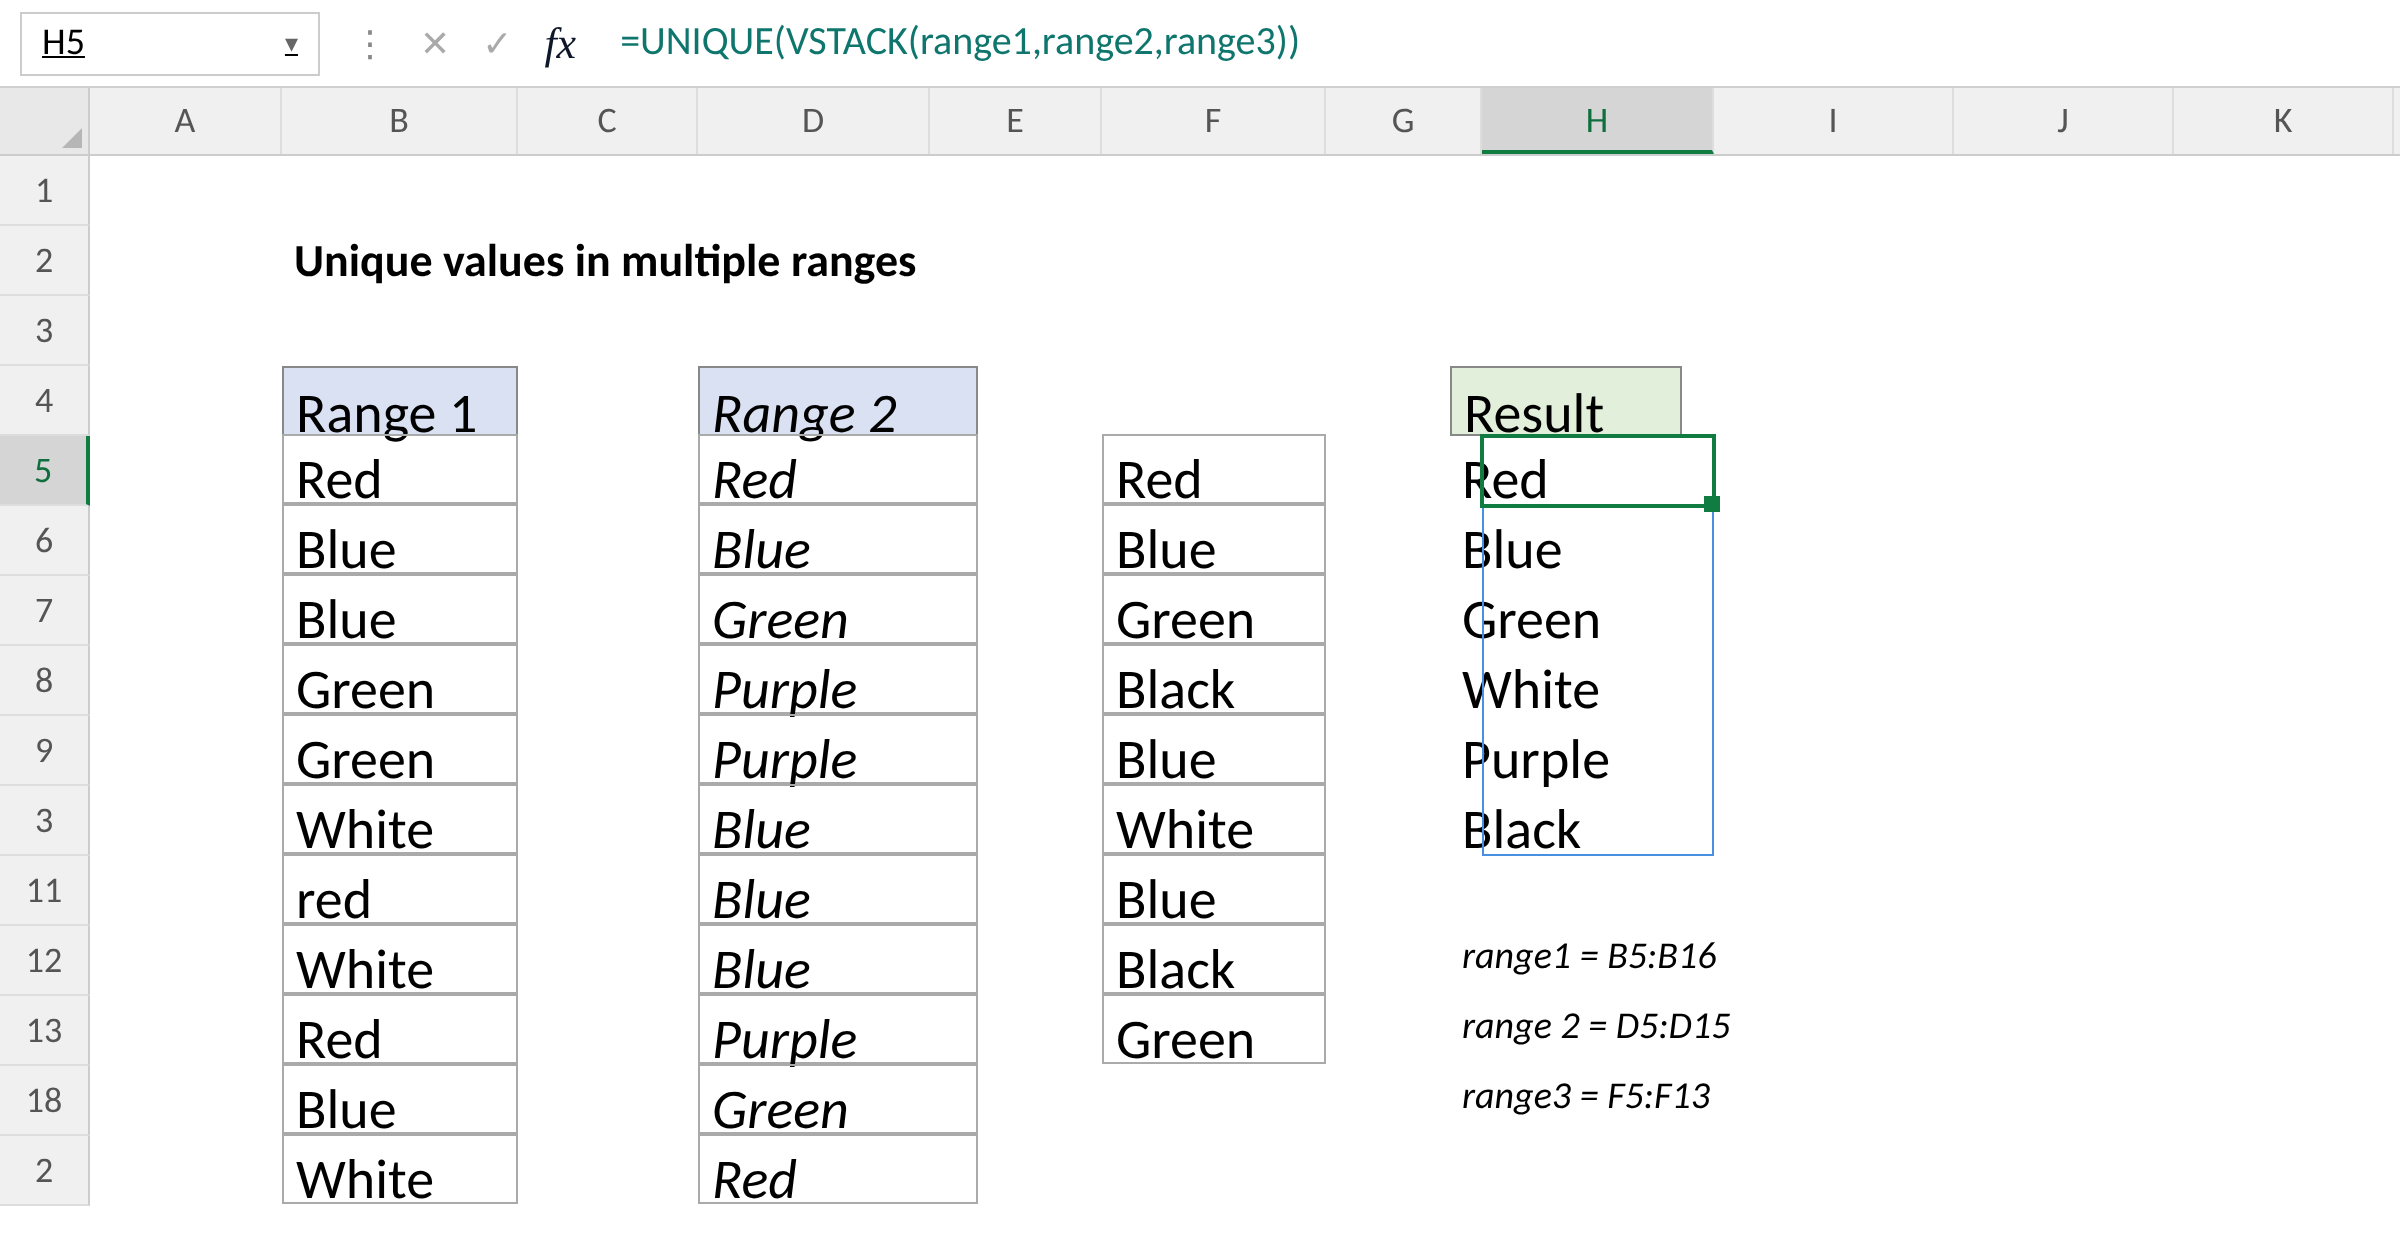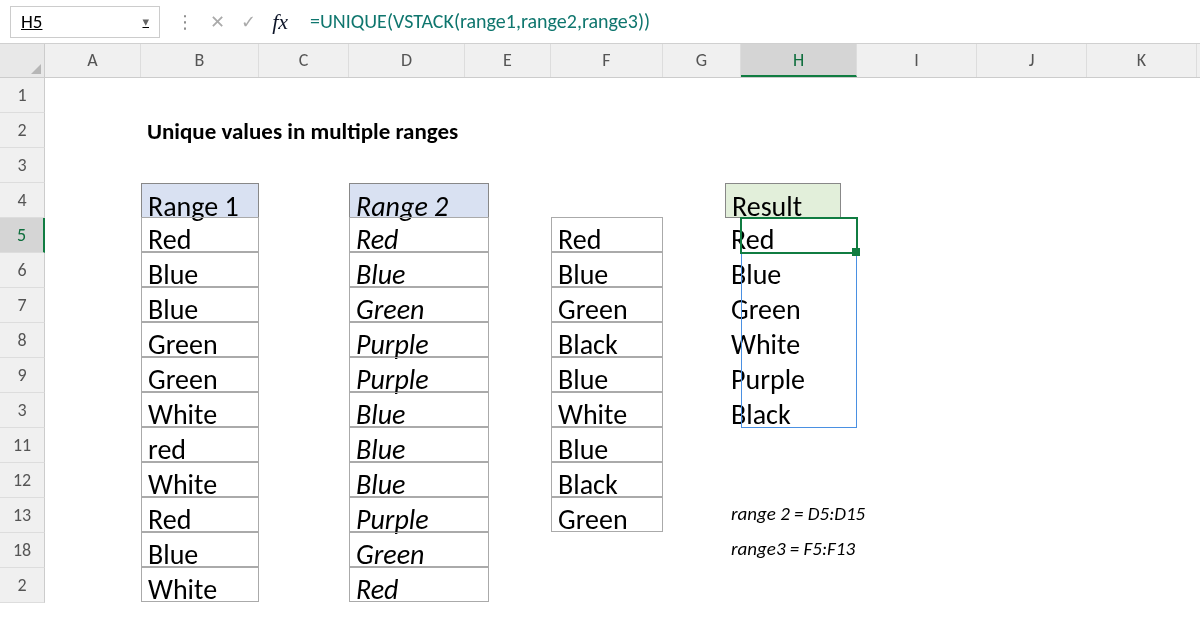--- a/index.html
+++ b/index.html
@@ -262,20 +262,21 @@
     <div class="cell xF y12 bordered">Black</div>
     <div class="cell xF y13 bordered">Green</div>
 
     <div class="cell xH y5">Red</div>
     <div class="cell xH y6">Blue</div>
     <div class="cell xH y7">Green</div>
     <div class="cell xH y8">White</div>
     <div class="cell xH y9">Purple</div>
     <div class="cell xH y10">Black</div>
 
+    <div class="cell xH y12 ital">range1 = B5:B16</div>
     <div class="cell xH y13 ital">range 2 = D5:D15</div>
     <div class="cell xH y14 ital">range3 = F5:F13</div>
 
     <div class="spill" style="left:696px; top:140px; width:116px; height:210px;"></div>
 
     <div class="sel-active" style="left:695px; top:139px; width:118px; height:37px;">
       <div class="sel-handle"></div>
     </div>
 
   </div>

